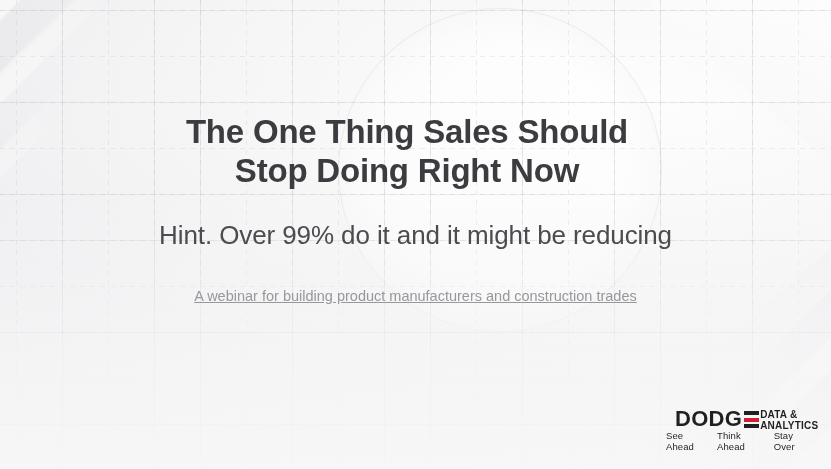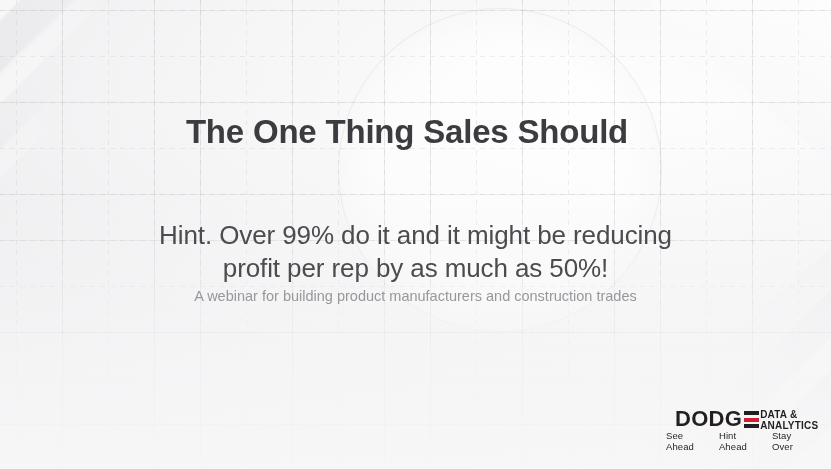--- a/index.html
+++ b/index.html
@@ -150,20 +150,21 @@
     margin: 0;
     position: absolute;
     top: 286px;
     left: 0;
     right: 0;
     text-align: center;
     font-size: 14.5px;
     line-height: 20px;
     font-weight: normal;
     color: #97979c;
+    text-decoration: underline;
   }
 
   
   .logo {
     position: absolute;
     left: 666px;
     top: 408px;
     width: 145px;
     height: 44px;
     display: flex;
@@ -252,41 +253,41 @@
   <div class="wedge-br"></div>
 
   <div class="bg-layer bg-grid-cells"></div>
   <div class="bg-layer bg-grid-cells2"></div>
   <div class="bg-layer bg-fade"></div>
 
   <div class="content">
 
     <h1 class="title">
       <span>The One Thing Sales Should</span><br>
+      <span>Stop Doing Right Now</span>
     </h1>
 
     <p class="subtitle">
       <span>Hint. Over 99% do it and it might be reducing</span><br>
-      <span>profit per rep by as much as 50%!</span>
     </p>
 
     <p class="tagline">A webinar for building product manufacturers and construction trades</p>
 
   </div>
 
   <div class="logo">
     <div class="logo-top">
       <span class="logo-word">DODG</span>
       <span class="logo-e">
         <i></i>
         <i class="red"></i>
         <i></i>
       </span>
       <span class="logo-da"><span>DATA &amp;</span><br><span>ANALYTICS</span></span>
     </div>
     <div class="logo-tag">
       <span>See Ahead</span>
-      <span>Hint Ahead</span>
+      <span>Think Ahead</span>
       <span>Stay Over</span>
     </div>
   </div>
 
 </div>
 
 </body></html>

